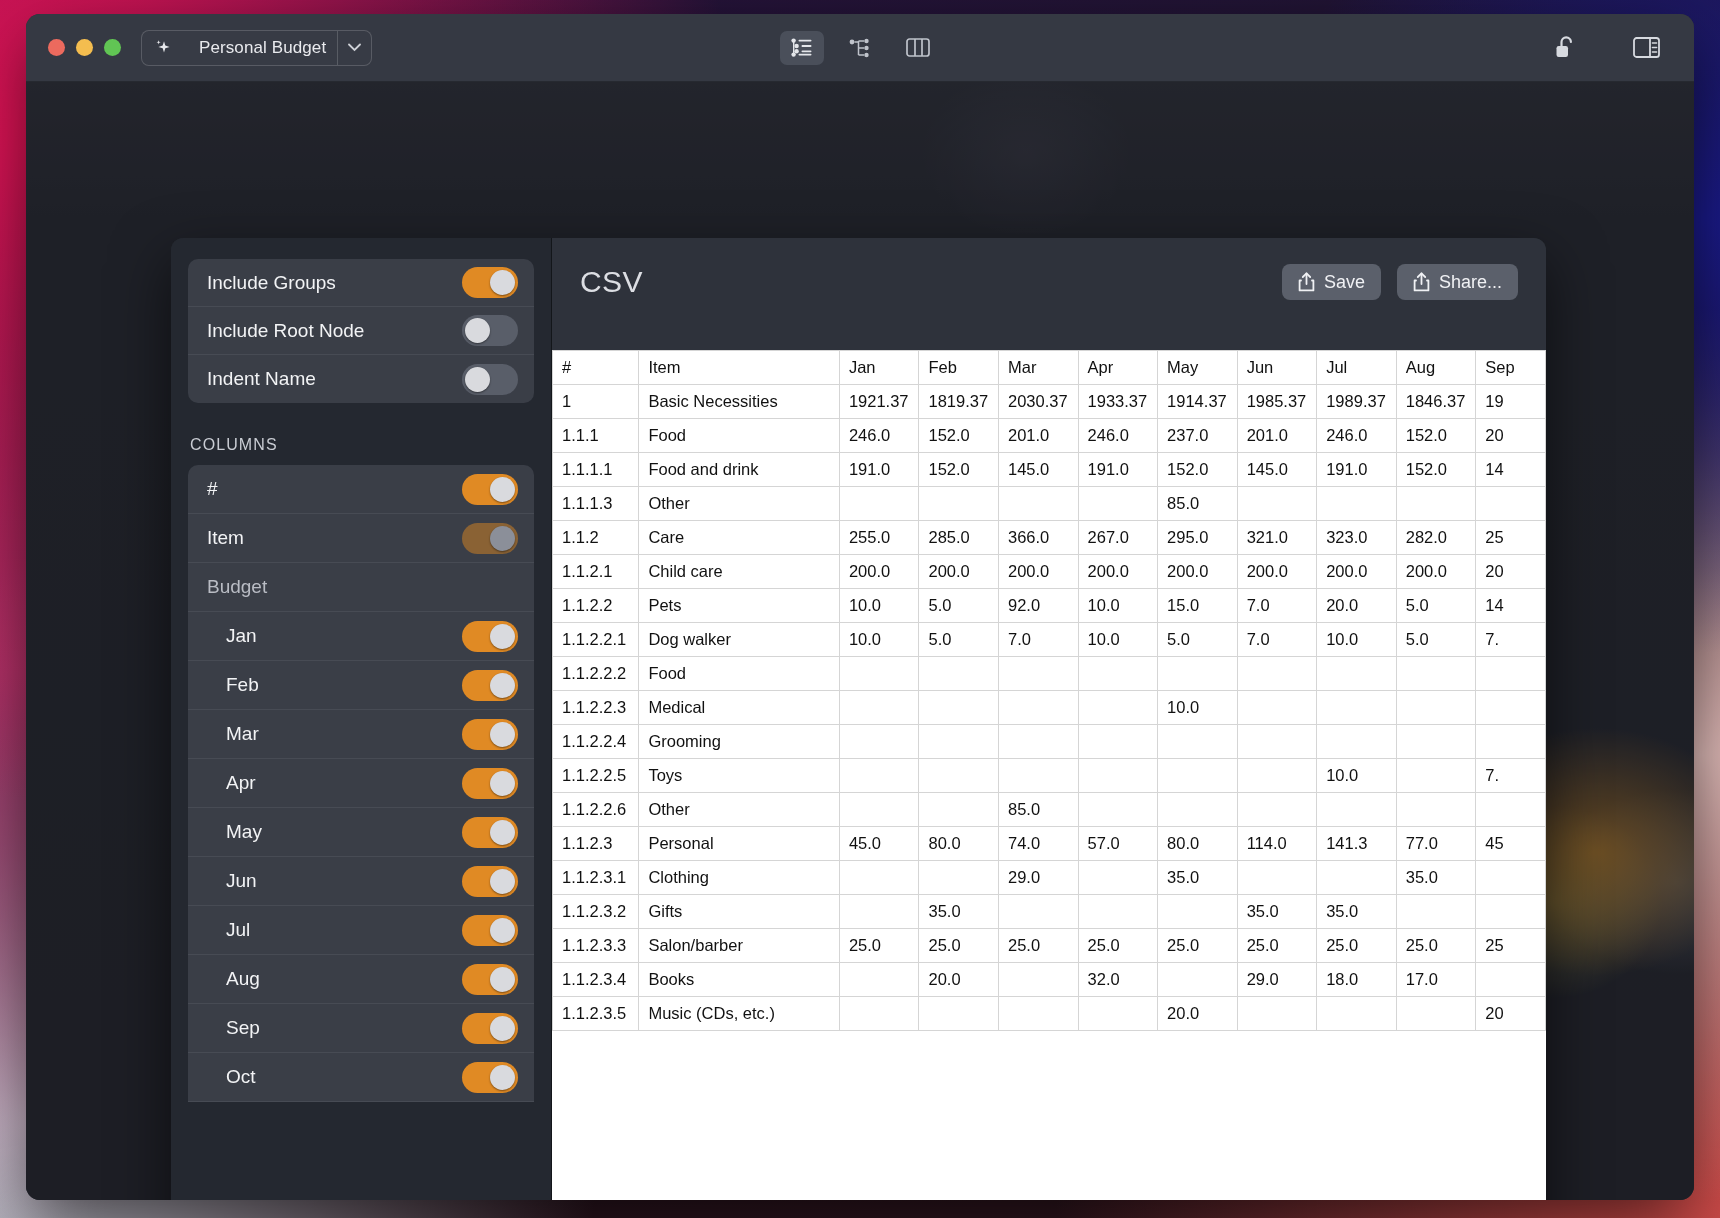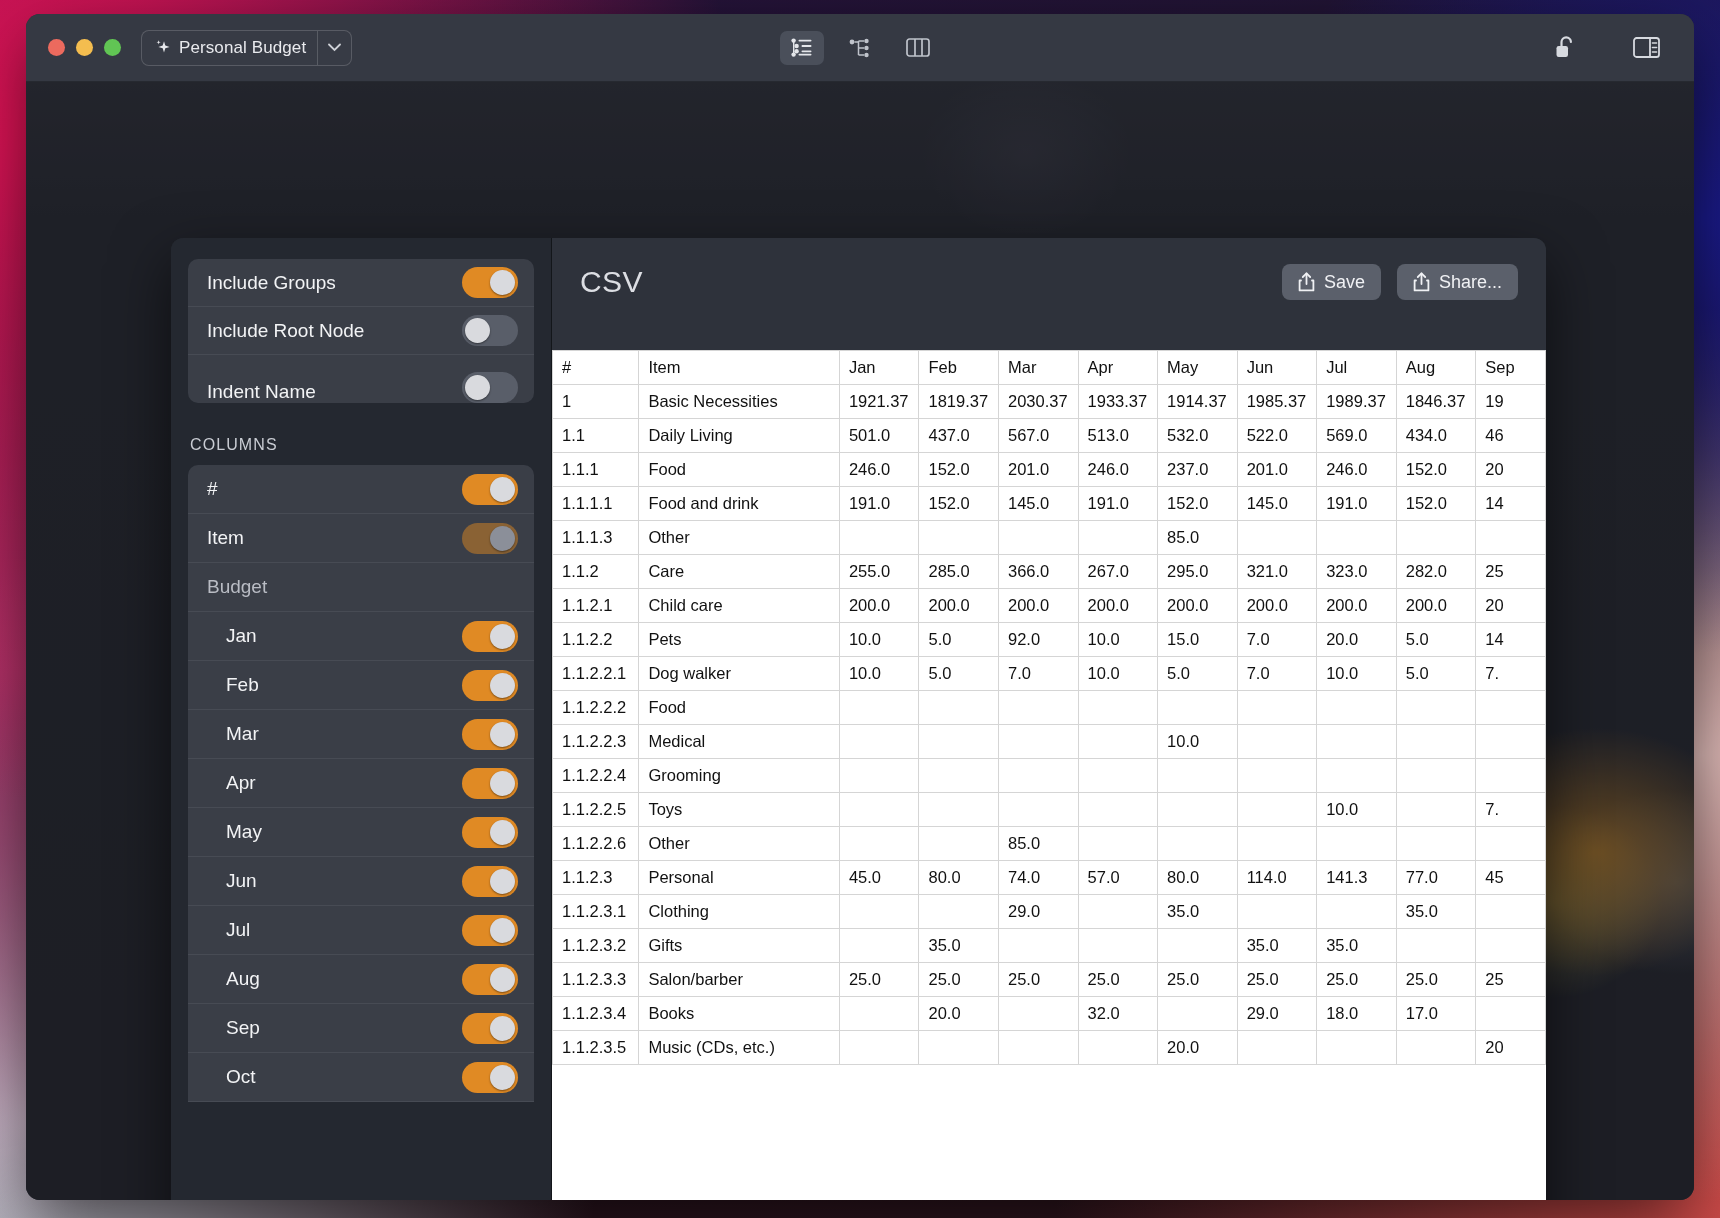--- a/index.html
+++ b/index.html
@@ -53,21 +53,21 @@
 
   #doc-chip {
     margin-left: 20px;
     height: 36px;
     display: flex; align-items: center;
     border: 1px solid rgba(255,255,255,0.17);
     border-radius: 8px;
     background: rgba(255,255,255,0.012);
   }
   #doc-chip .sparkle { margin: 0 7px 0 11px; color: #e7e8ec; font-size: 15px; line-height: 1; }
-  #doc-title { color: #e9eaee; font-size: 17px; padding-right: 11px; letter-spacing: .1px; }
+  #doc-title { color: #e9eaee; font-size: 17px; padding-right: 11px; letter-spacing: .1px; margin-left: 20px; }
   #doc-caret {
     width: 34px; height: 100%;
     border-left: 1px solid rgba(255,255,255,0.17);
     display: flex; align-items: center; justify-content: center;
     color: #cdd0d6; font-size: 12px;
   }
 
   #tb-center {
     position: absolute; left: 50%; top: 50%;
     transform: translate(-50%,-50%);
@@ -127,21 +127,21 @@
     background: #3a3e47;
     border-radius: 10px;
     overflow: hidden;
   }
   .opt-row {
     height: 48px;
     display: flex; align-items: center;
     padding: 0 16px 0 19px;
     border-bottom: 1px solid rgba(255,255,255,0.07);
   }
-  .opt-row:last-child { border-bottom: none; align-items: flex-end; }
+  .opt-row:last-child { border-bottom: none; }
   .opt-label { flex: 1; color: #f2f3f5; font-size: 19px; }
   .opt-label.indent { padding-left: 19px; }
 
   .switch {
     width: 56px; height: 31px;
     border-radius: 16px;
     background: #595e69;
     position: relative;
     flex: none;
   }
@@ -514,33 +514,20 @@
                     <td>1819.37</td>
                     <td>2030.37</td>
                     <td>1933.37</td>
                     <td>1914.37</td>
                     <td>1985.37</td>
                     <td>1989.37</td>
                     <td>1846.37</td>
                     <td>19</td>
                   </tr>
                   <tr>
-                    <td>1.1</td>
-                    <td>Daily Living</td>
-                    <td>501.0</td>
-                    <td>437.0</td>
-                    <td>567.0</td>
-                    <td>513.0</td>
-                    <td>532.0</td>
-                    <td>522.0</td>
-                    <td>569.0</td>
-                    <td>434.0</td>
-                    <td>46</td>
-                  </tr>
-                  <tr>
                     <td>1.1.1</td>
                     <td>Food</td>
                     <td>246.0</td>
                     <td>152.0</td>
                     <td>201.0</td>
                     <td>246.0</td>
                     <td>237.0</td>
                     <td>201.0</td>
                     <td>246.0</td>
                     <td>152.0</td>

